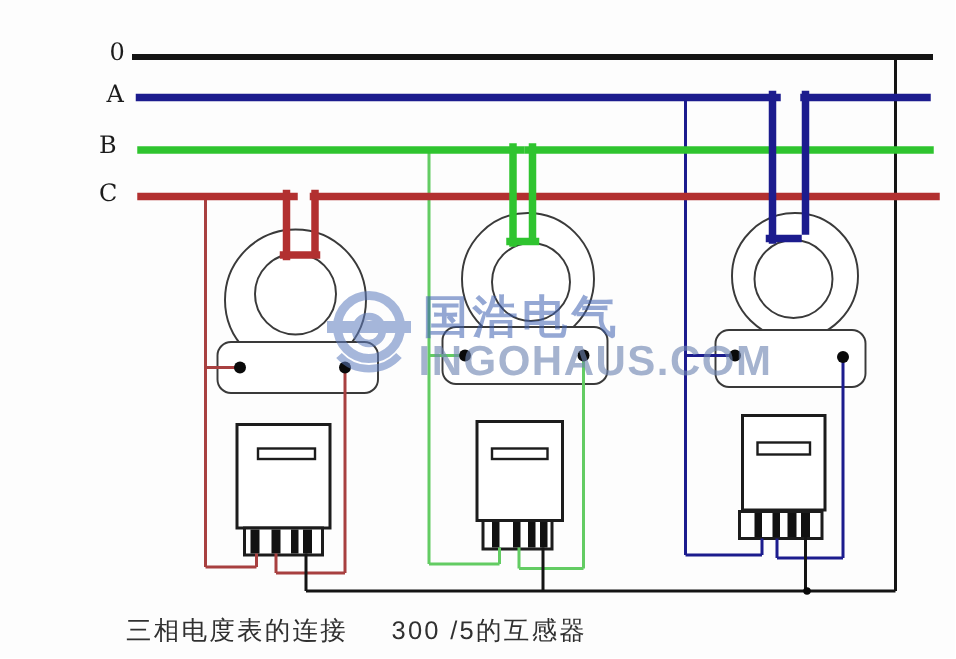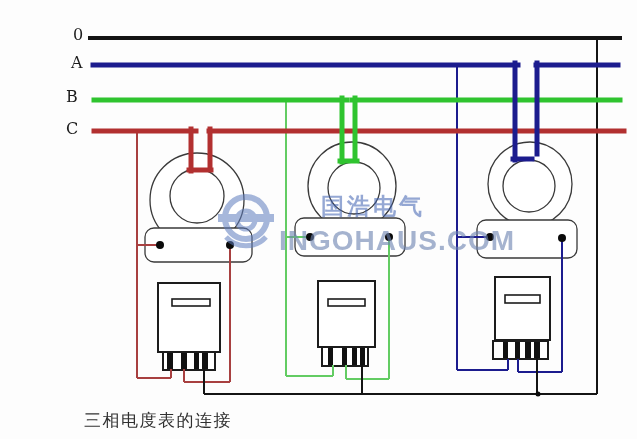--- a/index.html
+++ b/index.html
@@ -14,22 +14,22 @@
   }
   .caption{
     position:absolute;z-index:2;top:409px;font-size:17px;color:#303030;
     letter-spacing:1.5px;font-family:"Liberation Sans",sans-serif;
   }
   .caption-left{left:84px;text-align:center;}
   .caption-right{left:261px;}
   .watermark{position:absolute;z-index:3;pointer-events:none;}
   .wm-logo{left:216px;top:189px;width:60px;height:70px;opacity:.55;}
   .wm-cn{
-    left:282px;top:191px;font-size:23px;font-weight:bold;letter-spacing:3px;
-    color:rgba(62,96,176,.55);white-space:nowrap;margin-left:39px;
+    left:282px;top:191px;font-size:30px;font-weight:bold;letter-spacing:3px;
+    color:rgba(62,96,176,.55);white-space:nowrap;
   }
   .wm-en{
     left:279px;top:225px;font-size:28px;font-weight:bold;letter-spacing:1px;
     color:rgba(110,132,178,.62);white-space:nowrap;
   }
 </style>
 </head>
 <body>
 
 <div id="stage">
@@ -162,14 +162,15 @@
       <circle cx="30" cy="29" r="21" stroke-width="6"></circle>
       <rect x="2" y="25" width="56" height="8" fill="#5f7dbe" stroke="none"></rect>
       <circle cx="30" cy="31" r="9" stroke-width="5"></circle>
       <path d="M10 48 A 27 27 0 0 0 50 48" stroke-width="5"></path>
     </g>
   </svg>
   <div class="watermark wm-cn">国浩电气</div>
   <div class="watermark wm-en">INGOHAUS.COM</div>
 
   <div class="caption caption-left">三相电度表的连接</div>
+  <div class="caption caption-right">300 /5的互感器</div>
 
 </div>
 
 </body></html>

